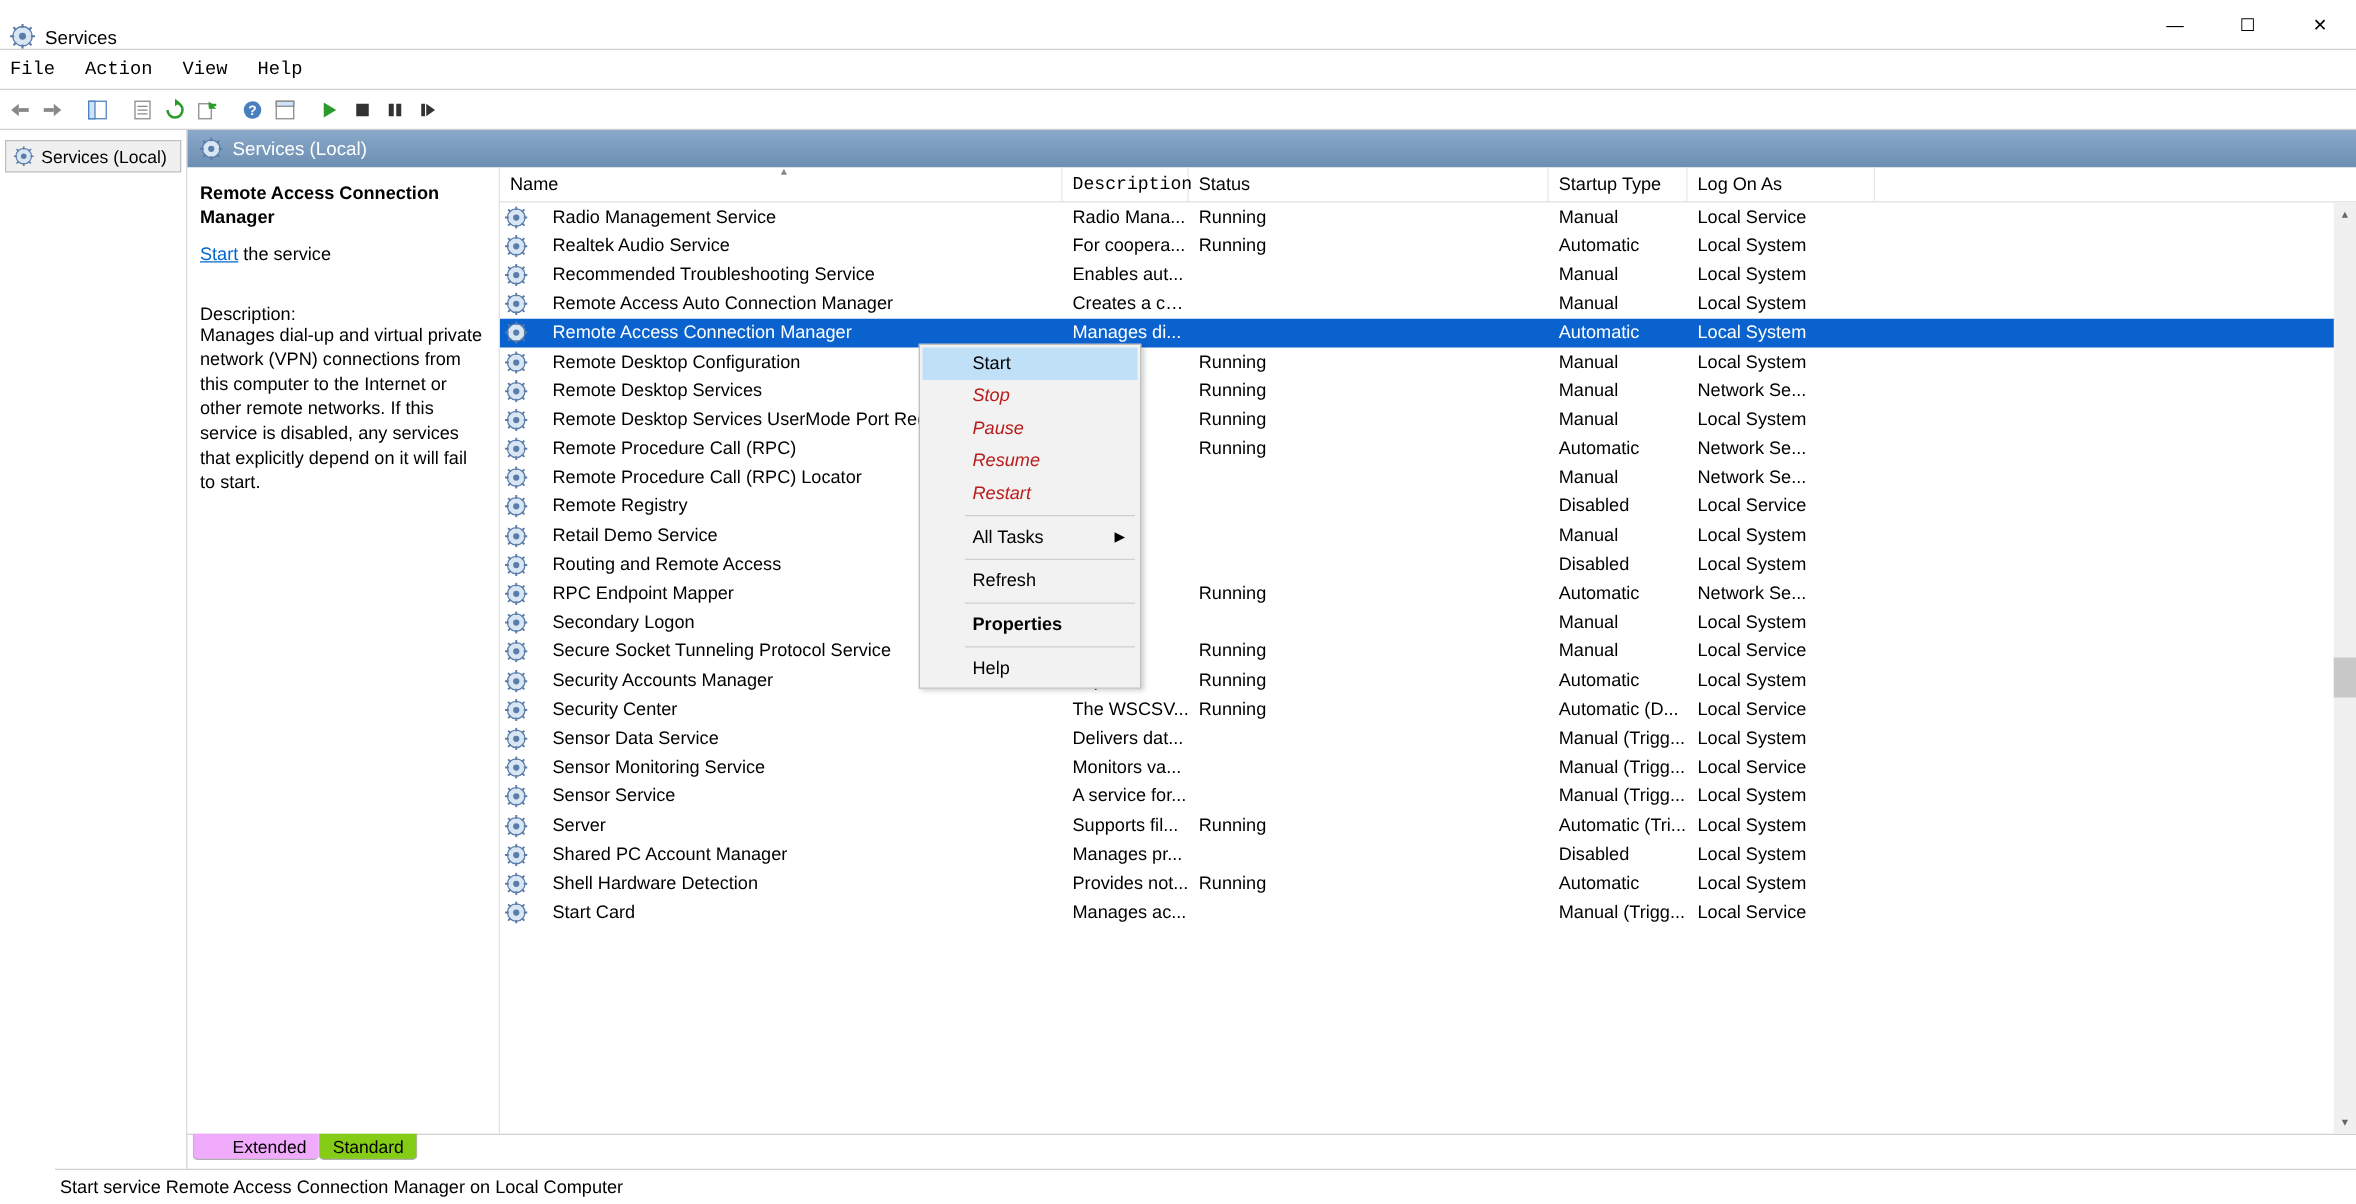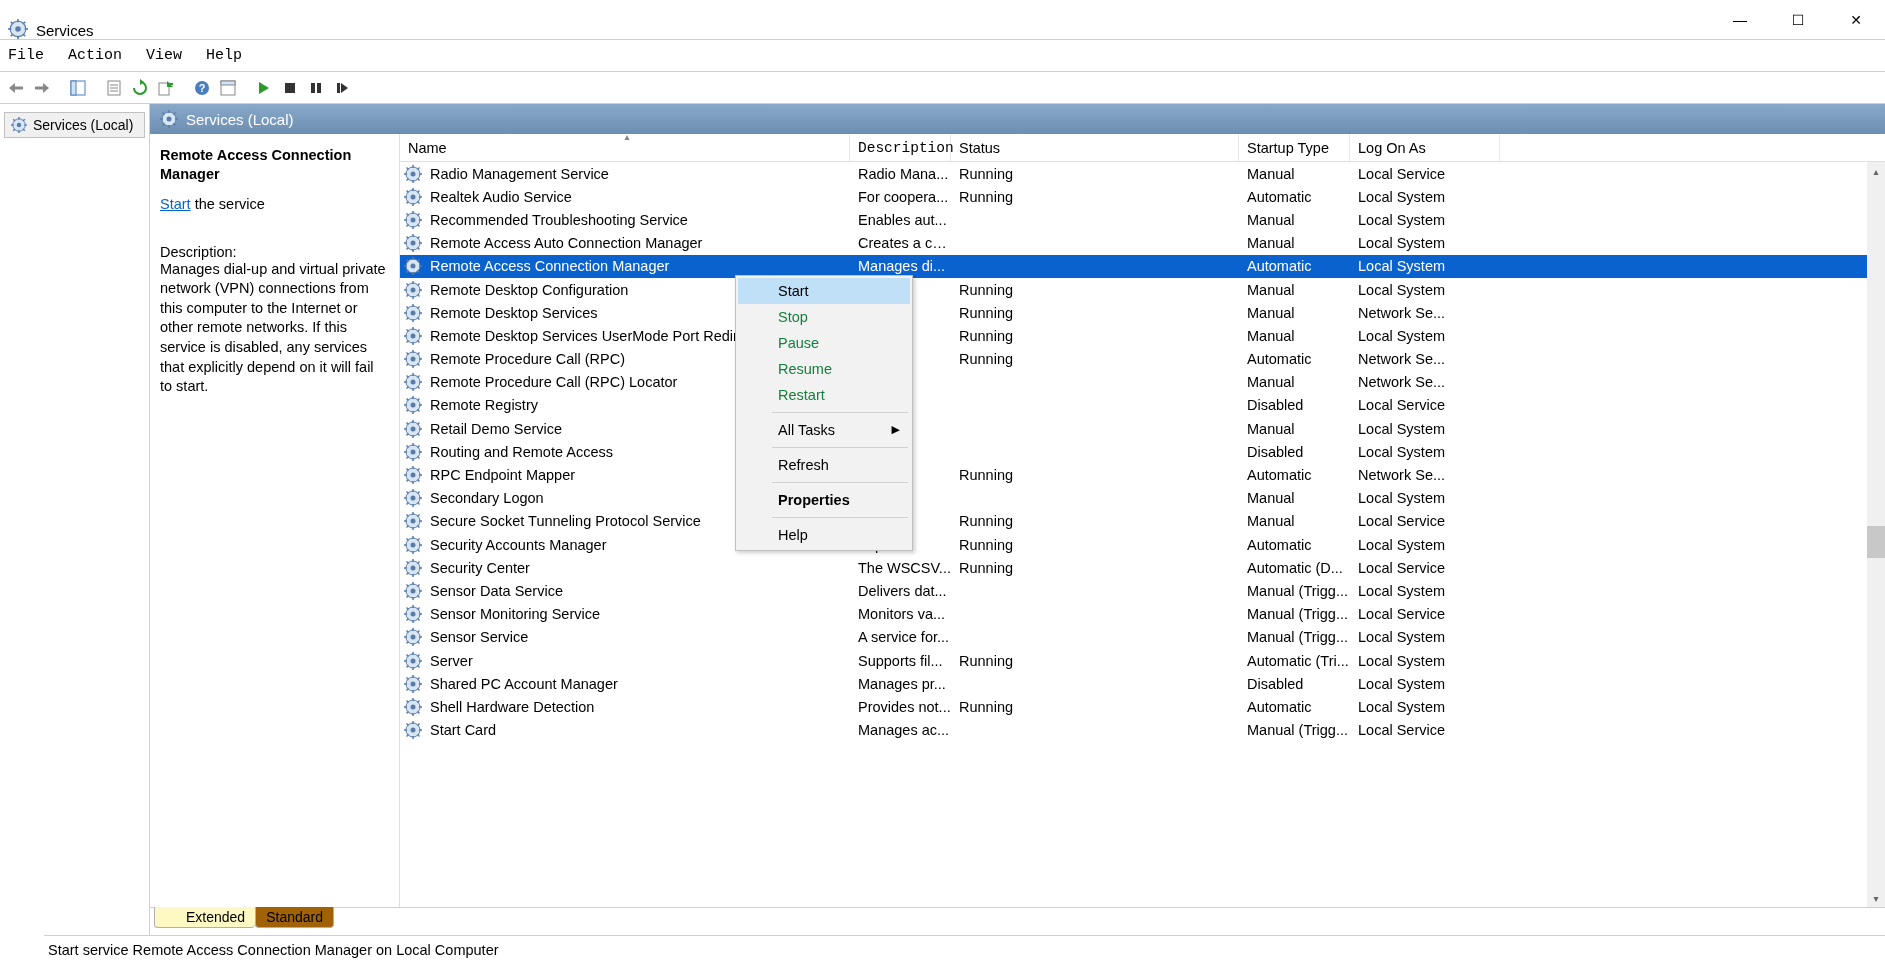--- a/index.html
+++ b/index.html
@@ -141,44 +141,44 @@
     height: 23.2px;
     align-items: center;
     font-size: 14.5px;
     white-space: nowrap;
   }
   .row.selected {
     background: #0a62cf;
     color: #fff;
   }
   .row .cell { overflow: hidden; text-overflow: ellipsis; padding-left: 8px; }
-  .row .cell.name { width: 450px; display: flex; align-items: center; gap: 8px; padding-left: 4px;}
+  .row .cell.name { width: 450px; display: flex; align-items: center; gap: 20px; padding-left: 4px;}
   .row .cell.desc { width: 101px; }
   .row .cell.status { width: 288px; }
   .row .cell.start { width: 111px; }
   .row .cell.logon { width: 150px; }
   .svc-icon { width: 18px; height: 18px; flex-shrink: 0;}
   
   .view-tabs {
     height: 28px;
     display: flex; align-items: flex-start;
     border-top: 1px solid #d0d0d0;
     padding-left: 4px;
     font-size: 14px;
   }
   .view-tabs .tab {
     border: 1px solid #b0b0b0;
     border-top: none;
     border-bottom-left-radius: 4px;
     border-bottom-right-radius: 4px;
     padding: 2px 10px;
-    background: #a16207;
+    background: #84cc16;
     margin-top: -1px;
   }
-  .view-tabs .tab.inactive { background: #fef9c3; padding-left: 31px; }
+  .view-tabs .tab.inactive { background: #f0abfc; padding-left: 31px; }
   
   .status-bar {
     height: 28px;
     border-top: 1px solid #d0d0d0;
     display: flex; align-items: center;
     padding-left: 4px;
     font-size: 14.5px;
     margin-left: 44px;
   }
   
@@ -194,21 +194,21 @@
     font-size: 14.5px;
     padding: 2px;
   }
   .context-menu .cm-item {
     padding: 5px 10px 5px 40px;
     position: relative;
   }
   .context-menu .cm-item.hover {
     background: #bfe0f7;
   }
-  .context-menu .cm-item.disabled { color: #15803d; }
+  .context-menu .cm-item.disabled { color: #b91c1c; font-style: italic; }
   .context-menu .cm-item.bold { font-weight: bold; }
   .context-menu .cm-sep {
     height: 1px; background: #d0d0d0;
     margin: 4px 2px 4px 34px;
   }
   .context-menu .submenu-arrow {
     position: absolute; right: 10px; top: 6px;
     font-size: 11px;
   }
   .sort-caret {

